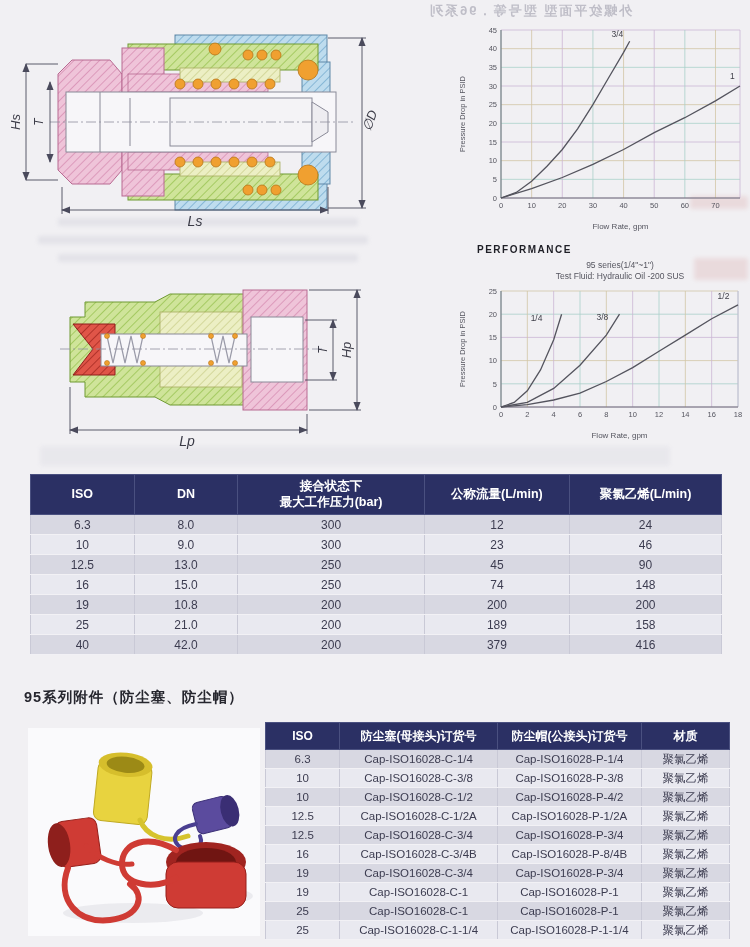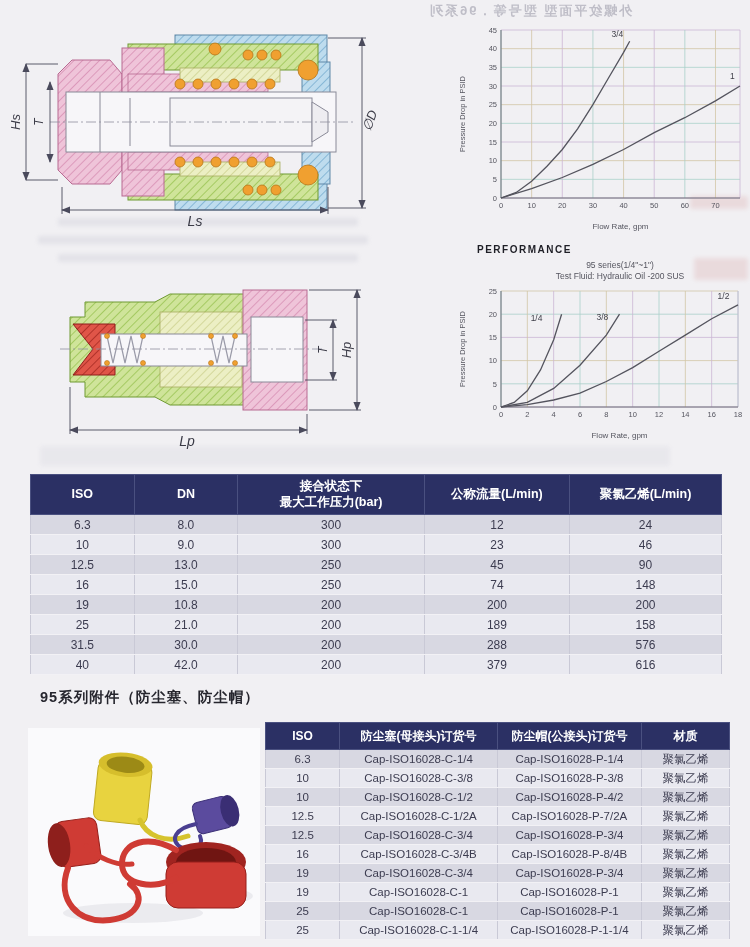--- a/index.html
+++ b/index.html
@@ -24,21 +24,21 @@
   td{text-align:center;color:#3c3c50;border-left:1px solid #c9c9d6;border-right:1px solid #c9c9d6;
      border-top:1px solid #f2f1f5;border-bottom:1px solid #f2f1f5;}
   .spec-table-wrap{left:30px;top:474px;width:692px;}
   .spec-table th{font-size:12.5px;padding:4px 2px;height:30px;}
   .spec-table td{font-size:12px;height:17px;padding:1px 2px;}
   .cap-table-wrap{left:265px;top:722px;width:465px;}
   .cap-table th{font-size:12px;padding:4px 2px;height:18px;}
   .cap-table td{font-size:11.5px;height:16px;padding:1px 2px;}
   tbody tr:nth-child(odd) td{background:#d8d8e2;}
   tbody tr:nth-child(even) td{background:#e9e9f0;}
-  .acc-heading{left:40px;top:688px;font-size:14.5px;font-weight:bold;color:#26262e;
+  .acc-heading{left:24px;top:688px;font-size:14.5px;font-weight:bold;color:#26262e;
        letter-spacing:1px;}
   svg text{font-family:"Liberation Sans", sans-serif;}
   .dimlabel{font-style:italic;fill:#3a3a46;}
 </style>
 </head>
 <body>
 
 <div class="abs bleed-title">外螺纹平面型 型号等．96系列</div>
 <div class="abs bleed-bar" style="left:58px;top:218px;width:300px;height:8px"></div>
 <div class="abs bleed-bar" style="left:38px;top:236px;width:330px;height:8px"></div>
@@ -356,32 +356,25 @@
           <td>200</td>
         </tr>
         <tr>
           <td>25</td>
           <td>21.0</td>
           <td>200</td>
           <td>189</td>
           <td>158</td>
         </tr>
         <tr>
-          <td>31.5</td>
-          <td>30.0</td>
-          <td>200</td>
-          <td>288</td>
-          <td>576</td>
-        </tr>
-        <tr>
           <td>40</td>
           <td>42.0</td>
           <td>200</td>
           <td>379</td>
-          <td>616</td>
+          <td>416</td>
         </tr>
       </tbody>
   </table>
 </div>
 
 <div class="abs acc-heading">95系列附件（防尘塞、防尘帽）</div>
 
 <svg class="abs" style="left:28px;top:728px" width="232" height="208" viewBox="0 0 232 208">
   <rect x="0" y="0" width="232" height="208" fill="#fafafc"></rect>
 
@@ -449,21 +442,21 @@
         </tr>
         <tr>
           <td>10</td>
           <td>Cap-ISO16028-C-1/2</td>
           <td>Cap-ISO16028-P-4/2</td>
           <td>聚氯乙烯</td>
         </tr>
         <tr>
           <td>12.5</td>
           <td>Cap-ISO16028-C-1/2A</td>
-          <td>Cap-ISO16028-P-7/2A</td>
+          <td>Cap-ISO16028-P-1/2A</td>
           <td>聚氯乙烯</td>
         </tr>
         <tr>
           <td>12.5</td>
           <td>Cap-ISO16028-C-3/4</td>
           <td>Cap-ISO16028-P-3/4</td>
           <td>聚氯乙烯</td>
         </tr>
         <tr>
           <td>16</td>

